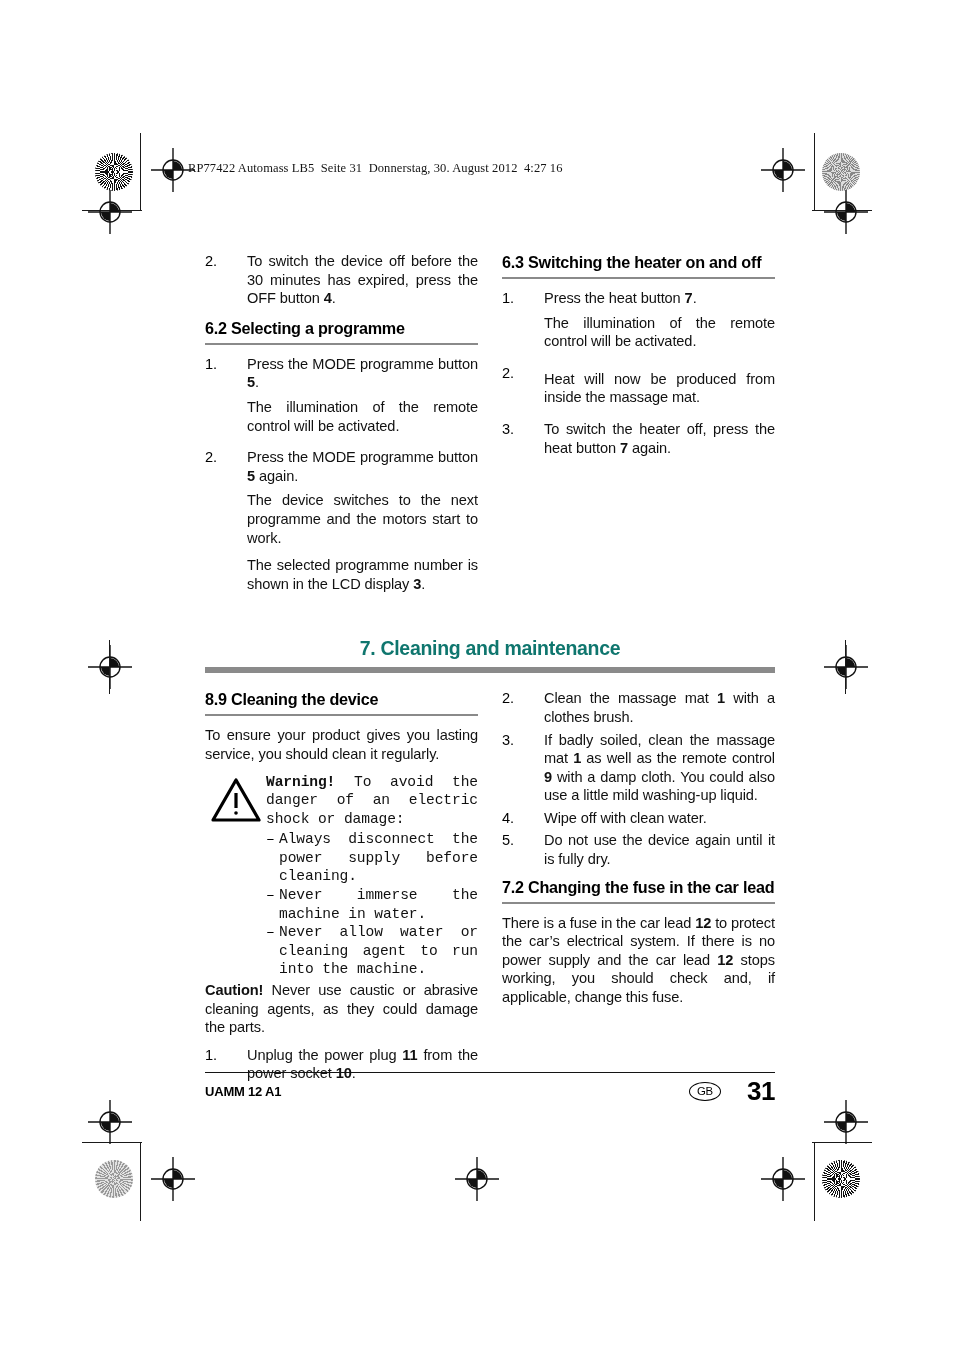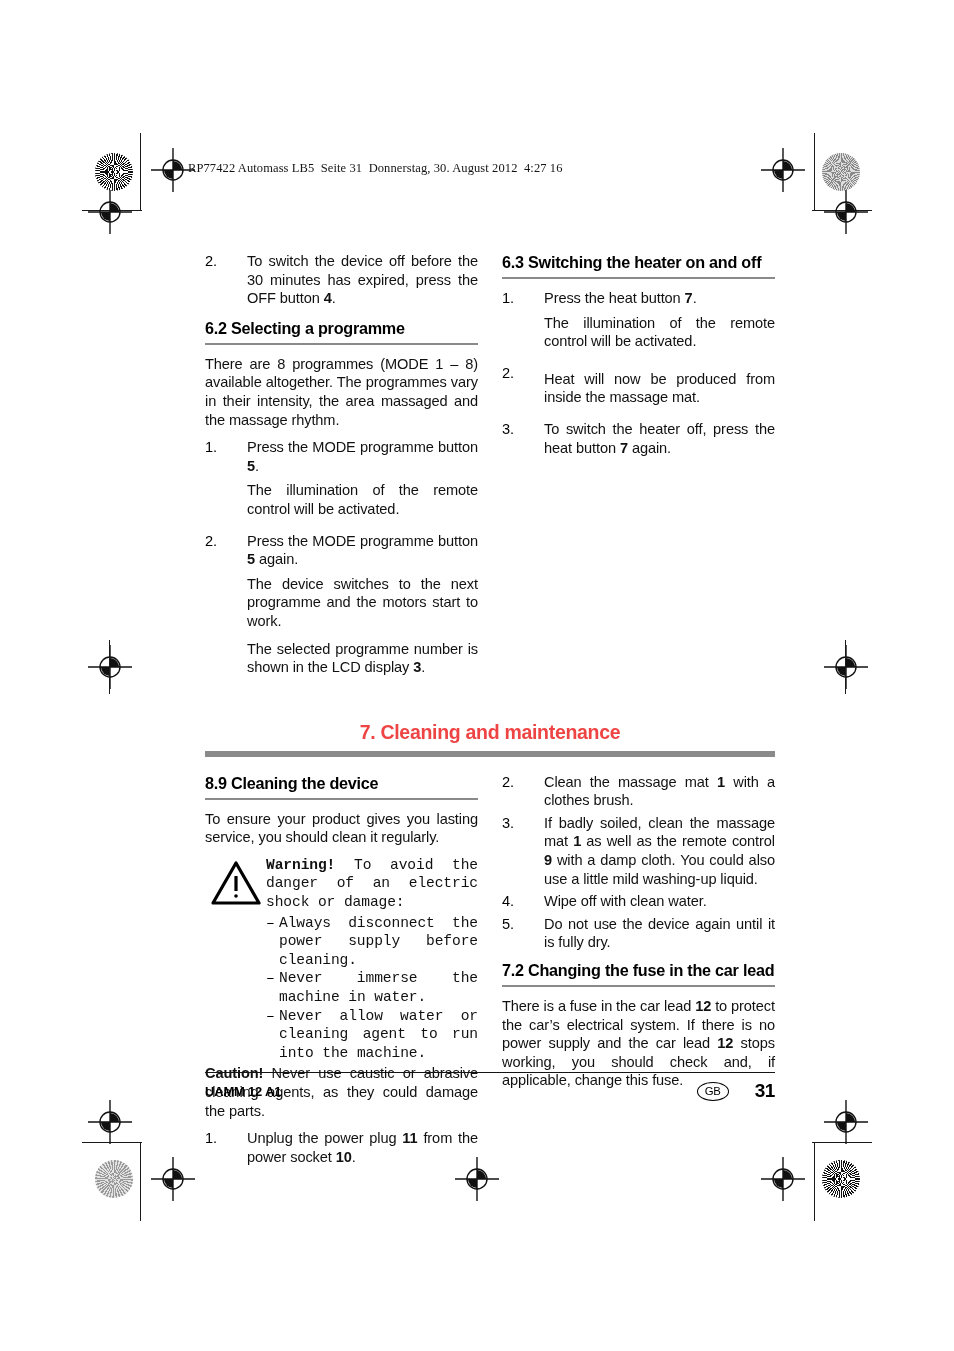--- a/index.html
+++ b/index.html
@@ -82,21 +82,21 @@
 
   
   .chapter-wrap { width: 570px; margin: 10px 0 0 0; }
   h1.chapter {
     font-size: 19.5px;
     font-weight: bold;
     text-align: center;
     letter-spacing: -0.3px;
     margin: 0;
     line-height: 24px;
-    color: #ef4444;
+    color: #0f766e;
   }
   .chapter-rule {
     height: 6px;
     background: #8a8a8a;
     margin-top: 7px;
   }
 
   
   .olist { margin: 0 0 0 0; padding: 0; list-style: none; }
   .oitem { display: flex; margin-bottom: 4px; }
@@ -153,21 +153,21 @@
     border-radius: 50%;
     font-size: 11.4px;
     font-weight: normal;
     display: flex;
     align-items: center;
     justify-content: center;
     letter-spacing: -0.3px;
     margin-right: 26px;
   }
   .pageno {
-    font-size: 19px;
+    font-size: 26px;
     font-weight: bold;
     letter-spacing: -0.4px;
   }
 </style>
 </head>
 <body>
 
 <div class="marks">
 
   <div class="rosette" style="left:95px;top:153px;width:38px;height:38px;
@@ -298,21 +298,20 @@
             <div class="onum">2.</div>
             <div class="obody">
               <p class="li-body"><span>To switch the device off before the 30 minutes has expired, press the OFF button </span><b>4</b><span>.</span></p>
             </div>
           </li>
         </ul>
 
         <h2 class="sec">6.2 Selecting a programme</h2>
         <div class="sec-rule"></div>
 
-        <p class="para">There are 8 programmes (MODE 1 – 8) available altogether. The programmes vary in their intensity, the area massaged and the massage rhythm.</p>
 
         <ul class="olist">
 
           <li class="oitem">
             <div class="onum">1.</div>
             <div class="obody">
               <p class="li-body"><span>Press the MODE programme button </span><b>5</b><span>.</span></p>
               <p class="sub" style="margin-top:6px;">The illumination of the remote control will be activated.</p>
             </div>
           </li>

